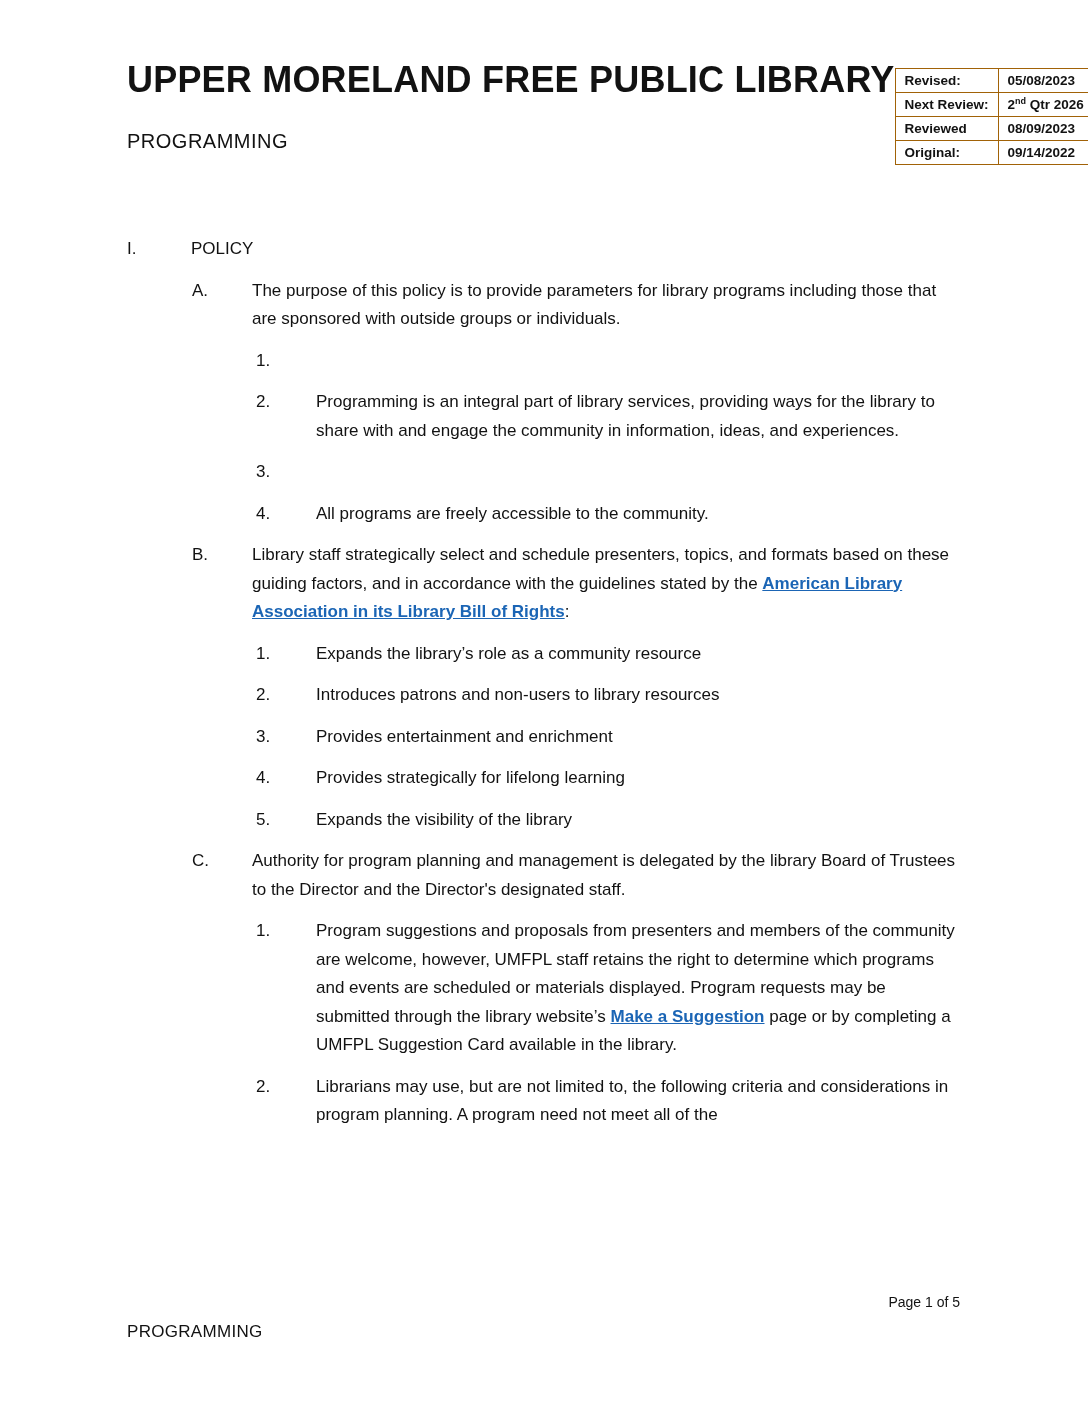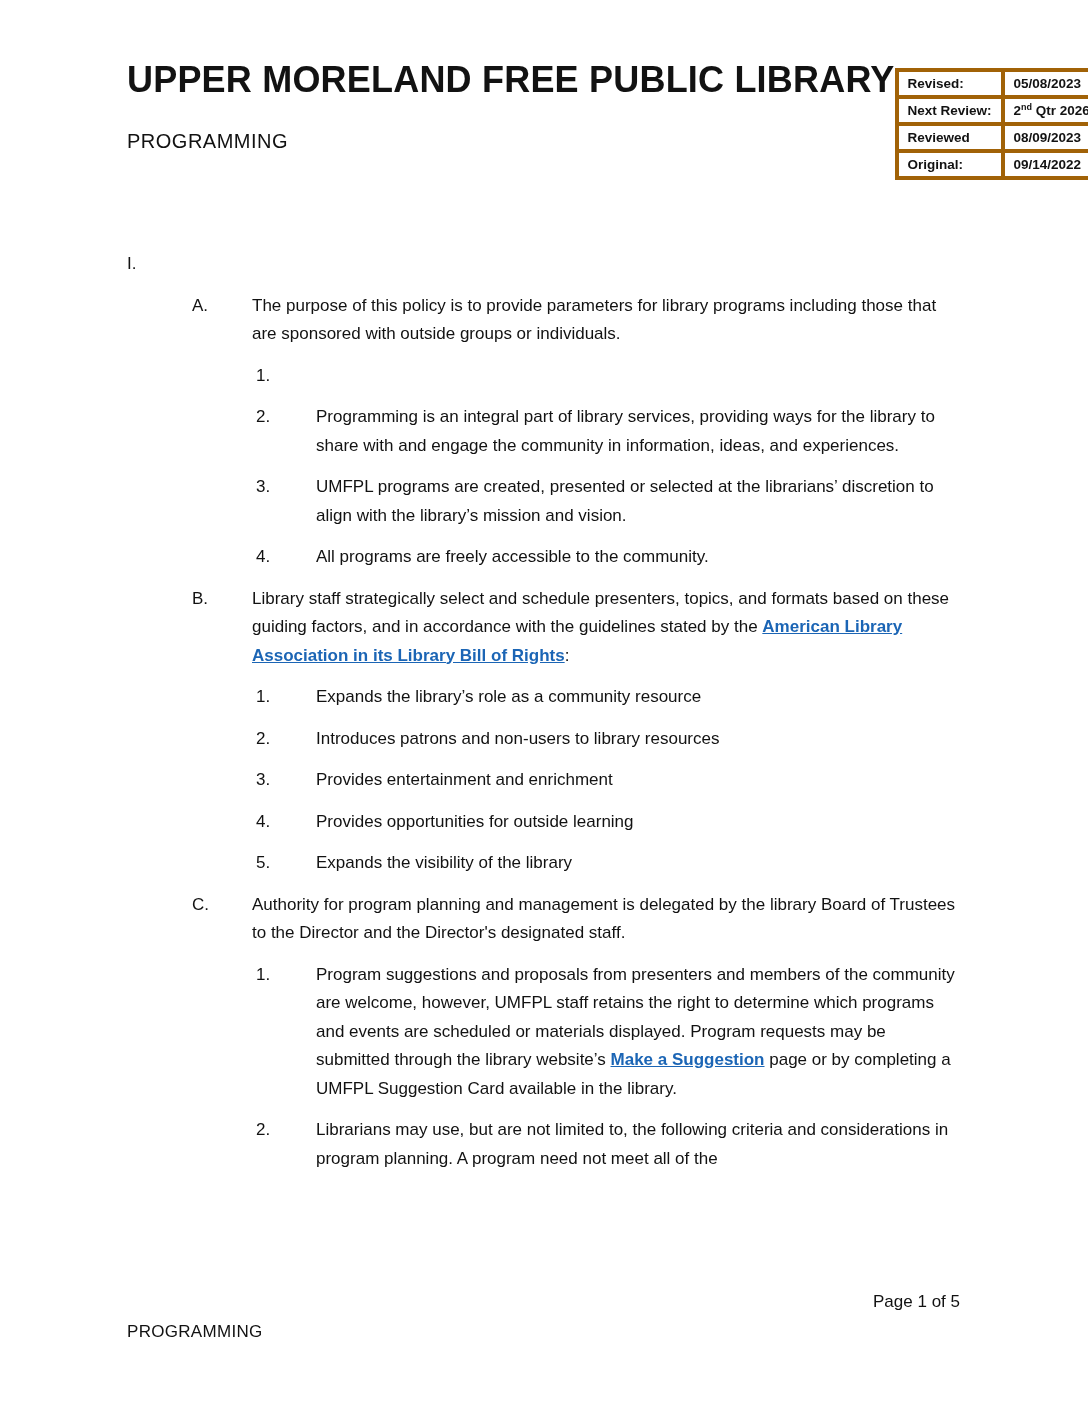--- a/index.html
+++ b/index.html
@@ -34,21 +34,21 @@
     font-weight:400;
     letter-spacing:0.5px;
   }
   .rev-table {
     border-collapse:collapse;
     margin-top:6px;
     font-size:13.5px;
     font-weight:700;
   }
   .rev-table td {
-    border:4px solid #a16207;
+    border:1px solid #a16207;
     padding:2px 9px 3px 9px;
     height:18px;
     vertical-align:middle;
     white-space:nowrap;
   }
   .rev-table td.lbl { width:118px; }
   .rev-table td.val { width:112px; }
   sup.ord { font-size:9px; vertical-align:super; line-height:0; }
 
   
@@ -67,21 +67,21 @@
     font-weight:700;
     text-decoration:underline;
     cursor:pointer;
   }
   
   .footer {
     position:absolute;
     left:127px; right:128px;
     top:1292px;
   }
-  .page-num { text-align:right; font-size:17px; line-height:20px; }
+  .page-num { text-align:right; font-size:14px; line-height:20px; }
   .footer-doc { text-align:left; font-size:17px; line-height:22px; margin-top:9px; letter-spacing:0.3px; }
 </style>
 </head>
 <body>
 
 <div class="page">
 
   <div class="header">
     <div class="title-block">
       <h1>UPPER MORELAND FREE PUBLIC LIBRARY</h1>
@@ -107,39 +107,39 @@
           <td class="val">09/14/2022</td>
         </tr>
       </tbody>
     </table>
   </div>
 
   <div class="outline">
 
     <div class="row lvl1">
       <span class="marker">I.</span>
+      <div class="content">POLICY</div>
     </div>
 
     <div class="row lvl2">
       <span class="marker">A.</span>
       <div class="content">The purpose of this policy is to provide parameters for library programs including those that are sponsored with outside groups or individuals.</div>
     </div>
 
     <div class="row lvl3">
       <span class="marker">1.</span>
     </div>
 
     <div class="row lvl3">
       <span class="marker">2.</span>
       <div class="content">Programming is an integral part of library services, providing ways for the library to share with and engage the community in information, ideas, and experiences.</div>
     </div>
 
     <div class="row lvl3">
       <span class="marker">3.</span>
-      <div class="content">UMFPL programs are created, presented or selected at the librarians’ discretion to align with the library’s mission and vision.</div>
     </div>
 
     <div class="row lvl3">
       <span class="marker">4.</span>
       <div class="content">All programs are freely accessible to the community.</div>
     </div>
 
     <div class="row lvl2">
       <span class="marker">B.</span>
       <div class="content"><span>Library staff strategically select and schedule presenters, topics, and formats based on these guiding factors, and in accordance with the guidelines stated by the </span><a class="doclink">American Library Association in its Library Bill of Rights</a><span>:</span></div>
@@ -155,21 +155,21 @@
       <div class="content">Introduces patrons and non-users to library resources</div>
     </div>
 
     <div class="row lvl3">
       <span class="marker">3.</span>
       <div class="content">Provides entertainment and enrichment</div>
     </div>
 
     <div class="row lvl3">
       <span class="marker">4.</span>
-      <div class="content">Provides opportunities for outside learning</div>
+      <div class="content">Provides strategically for lifelong learning</div>
     </div>
 
     <div class="row lvl3">
       <span class="marker">5.</span>
       <div class="content">Expands the visibility of the library</div>
     </div>
 
     <div class="row lvl2">
       <span class="marker">C.</span>
       <div class="content">Authority for program planning and management is delegated by the library Board of Trustees to the Director and the Director's designated staff.</div>

